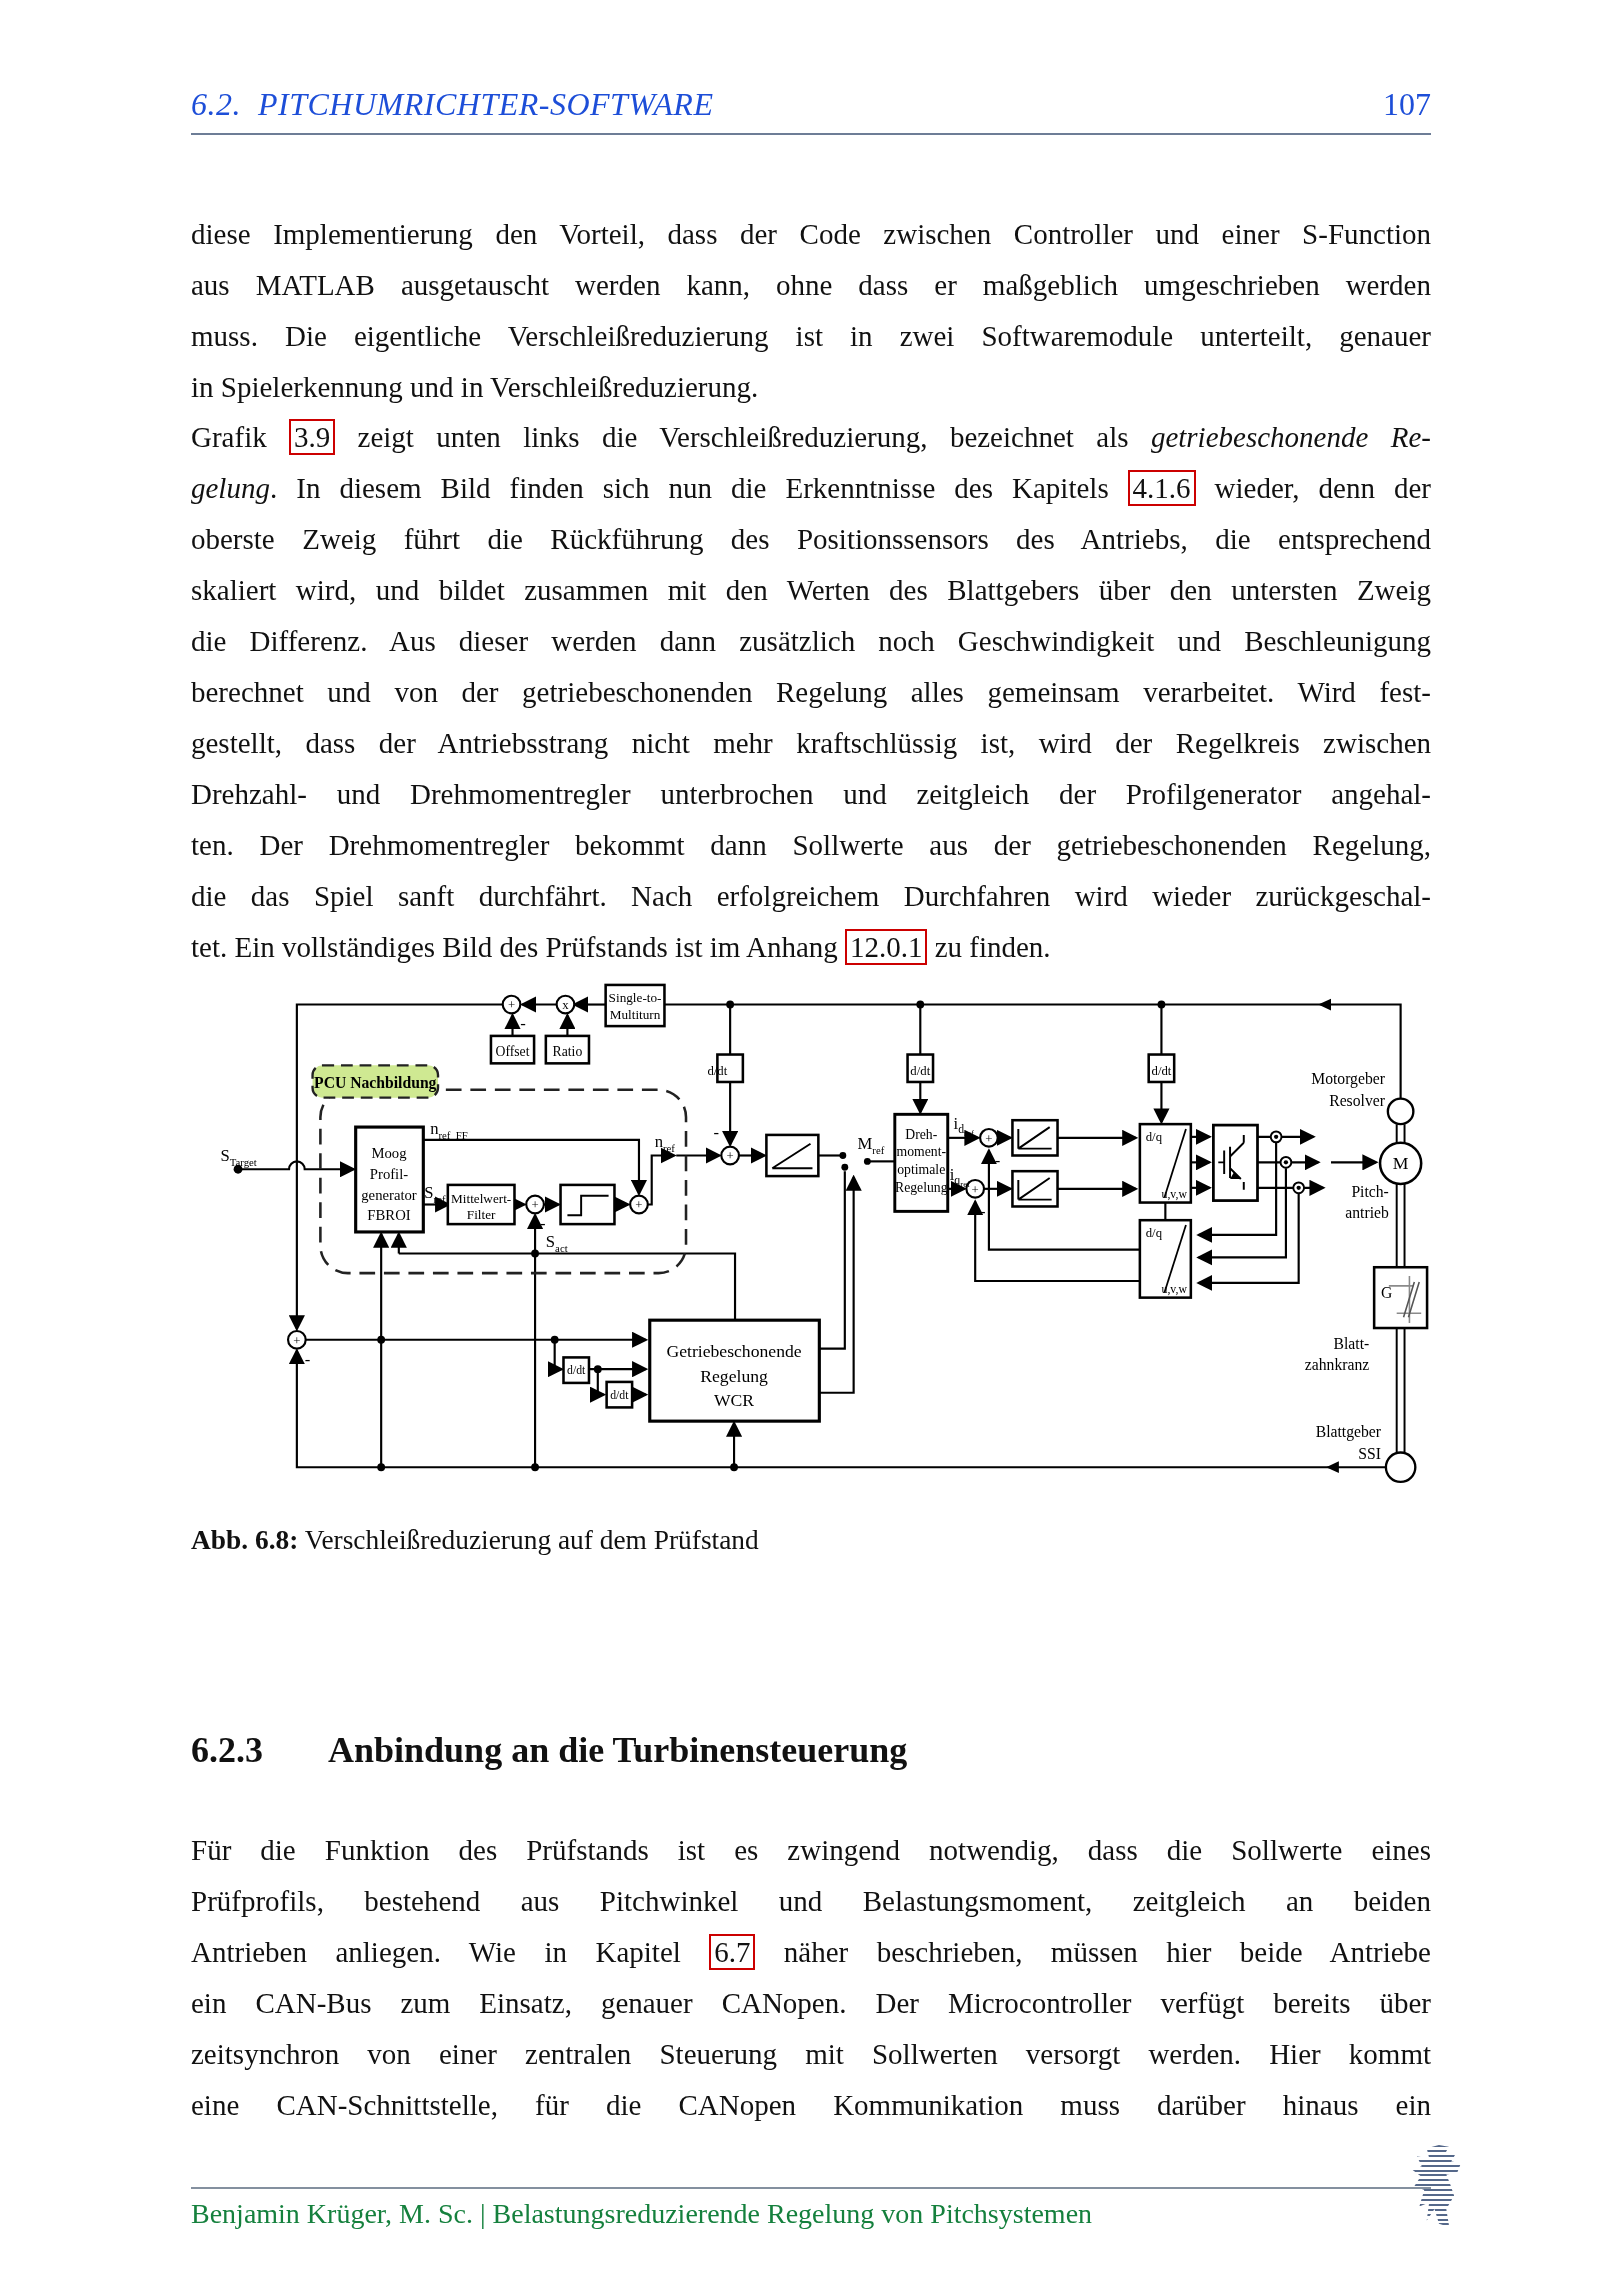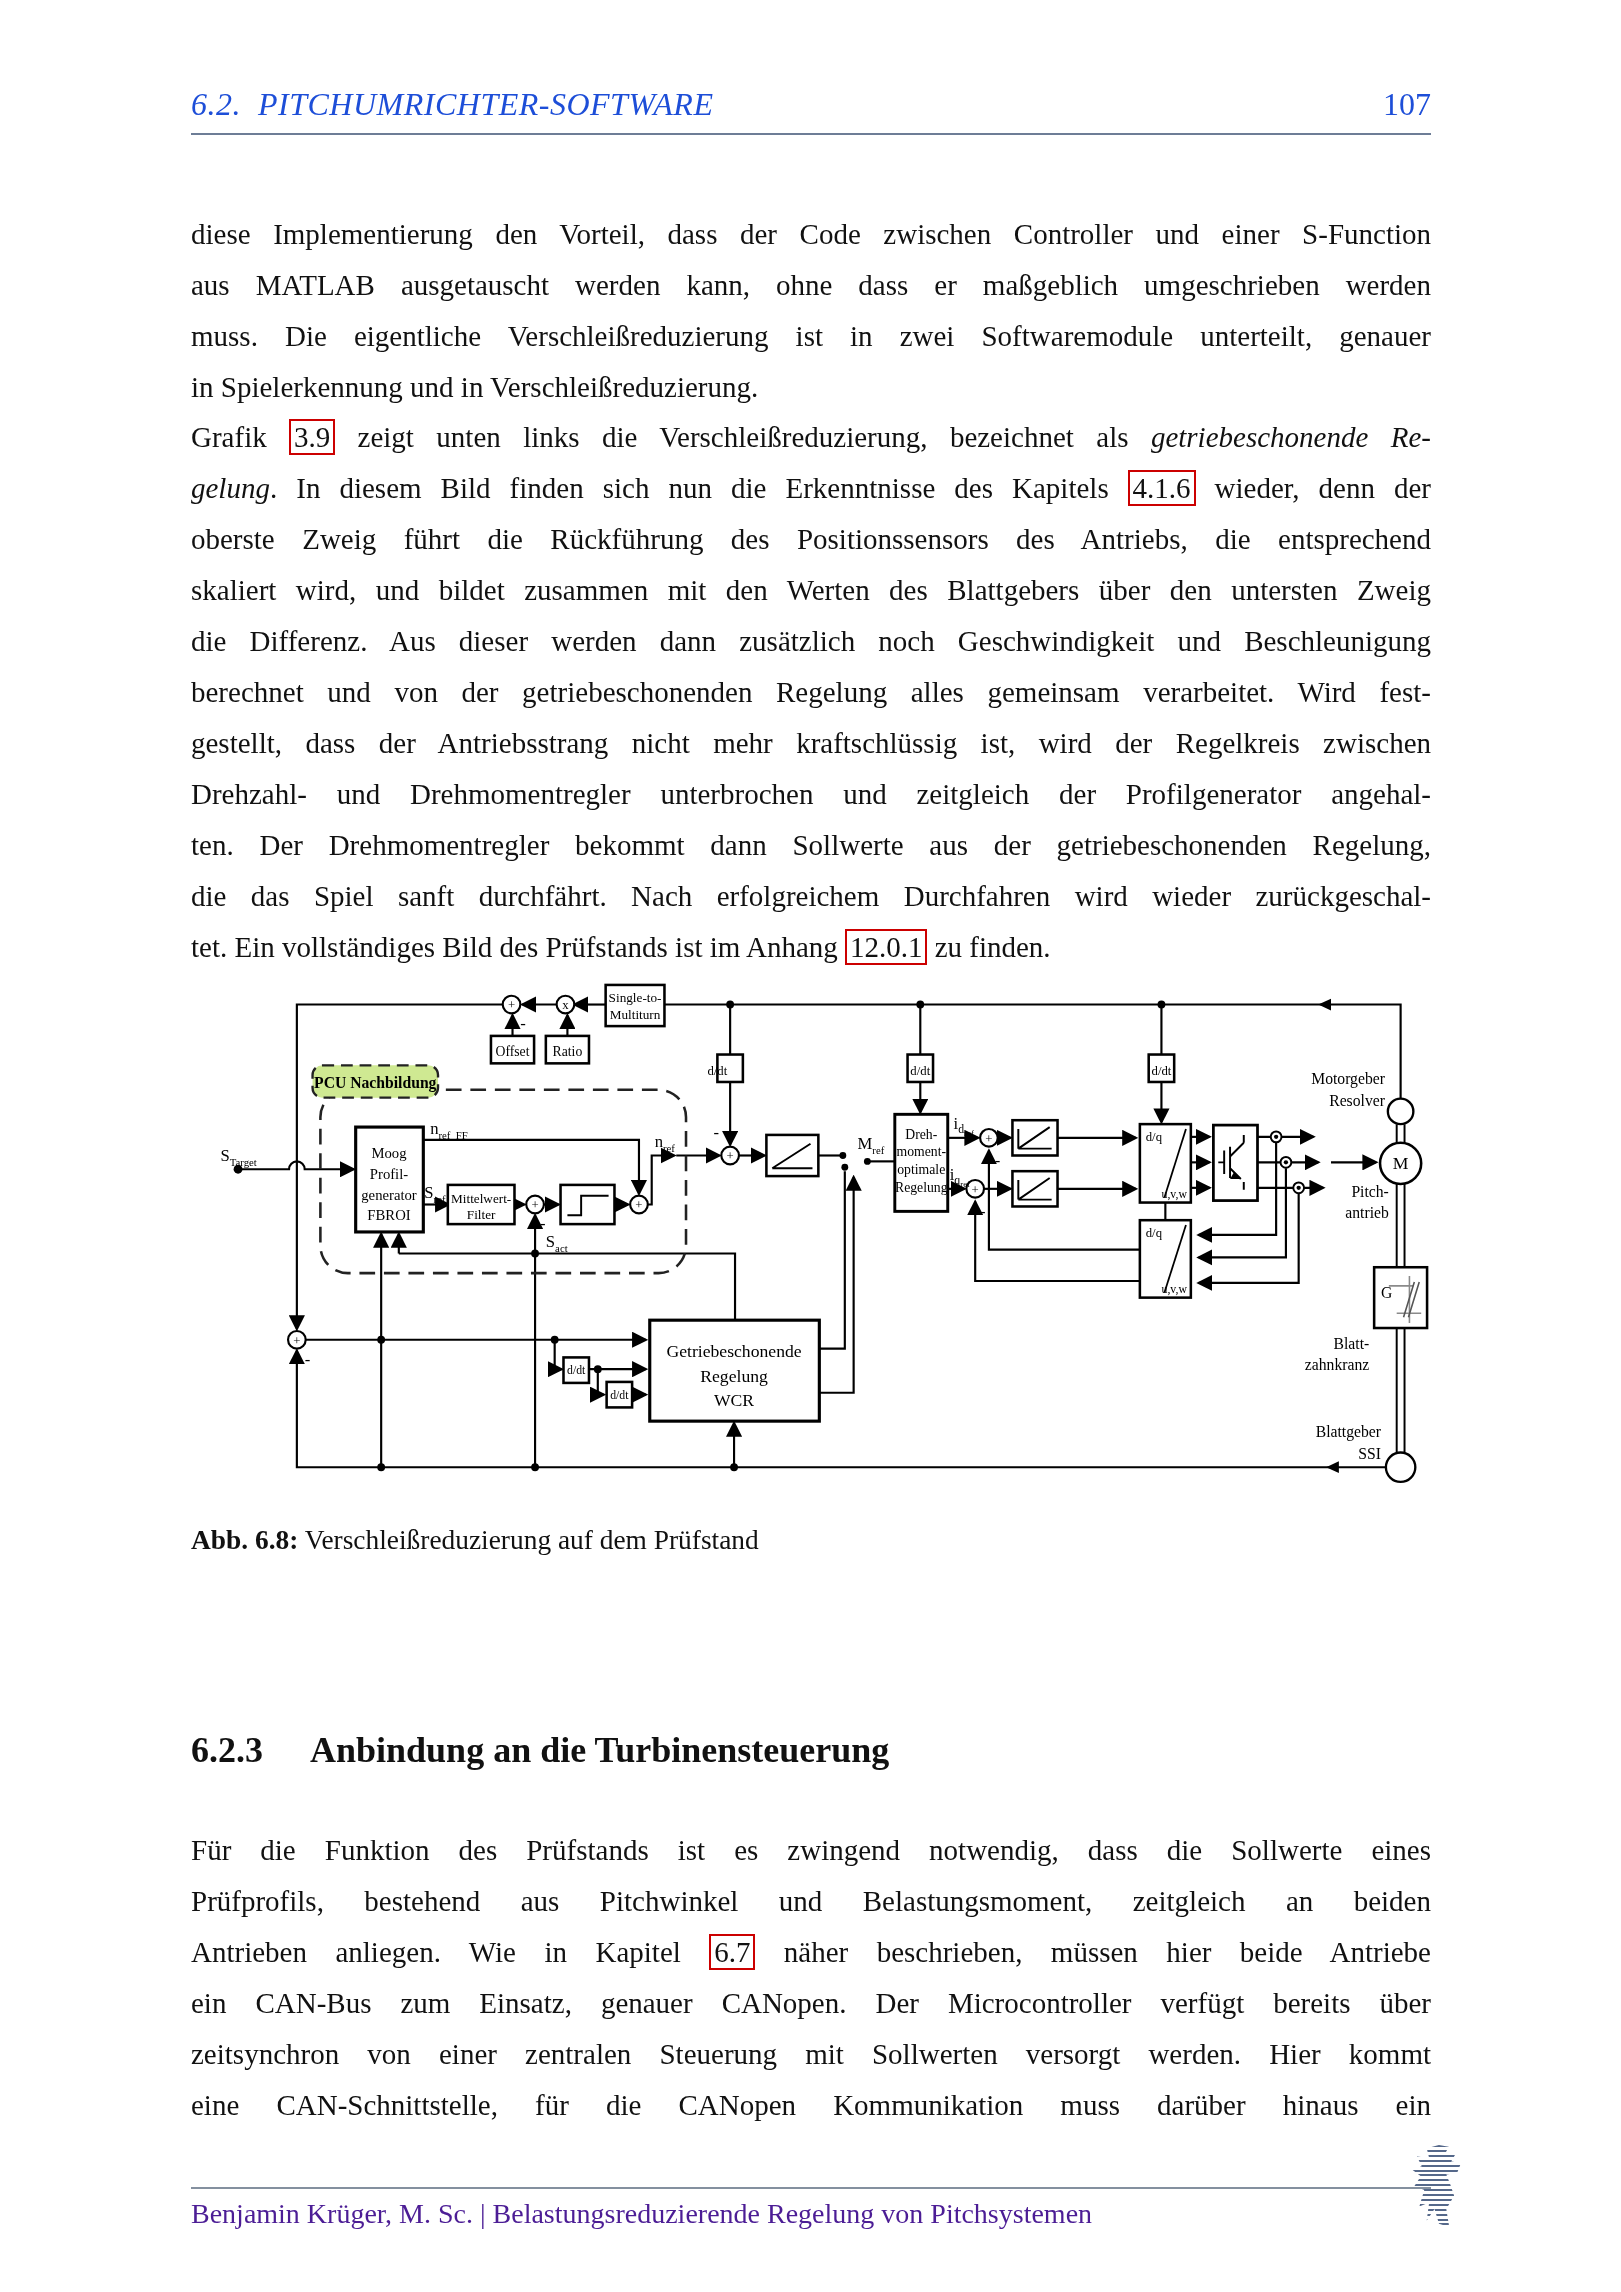--- a/index.html
+++ b/index.html
@@ -14,24 +14,24 @@
   .para{position:absolute;left:191px;width:1240px;font-size:29px;}
   .tline{white-space:nowrap;height:51px;line-height:51px;text-align:justify;text-align-last:justify;}
   .tline.lastline{text-align-last:left;}
   .ref{border:2px solid #cc0000;padding:0 2.9px;}
   .it{font-style:italic;}
   
   .fig{position:absolute;left:191px;top:980px;width:1240px;height:549px;}
   .caption{position:absolute;left:191px;top:1525px;width:1240px;text-align:left;font-size:27.4px;}
   .caption .cl{font-weight:bold;}
   
-  .sechead{position:absolute;left:191px;top:1729px;font-size:36px;font-weight:bold;display:flex;gap:47px;}
+  .sechead{position:absolute;left:191px;top:1729px;font-size:36px;font-weight:bold;display:flex;gap:65px;}
   
   .ftr-rule{position:absolute;left:191px;top:2187px;width:1240px;border-top:2px solid #84909f;}
-  .ftr{position:absolute;left:191px;top:2198px;font-size:28px;color:#4c1d95;}
+  .ftr{position:absolute;left:191px;top:2198px;font-size:28px;color:#15803d;}
   .logo{position:absolute;left:1412px;top:2145px;width:49px;height:82px;
         background:repeating-linear-gradient(#55688a 0 2px, transparent 2px 4.9px);
         clip-path:polygon(55% 0%,75% 2%,68% 10%,88% 12%,80% 20%,100% 22%,92% 34%,70% 36%,
           78% 48%,86% 62%,70% 78%,76% 100%,55% 96%,46% 78%,30% 92%,35% 70%,15% 75%,
           25% 55%,5% 50%,18% 38%,0% 30%,20% 26%,10% 14%,35% 16%,30% 4%);}
   
   svg text{font-family:"Liberation Serif",serif;fill:#000;}
 </style>
 </head>
 <body>

